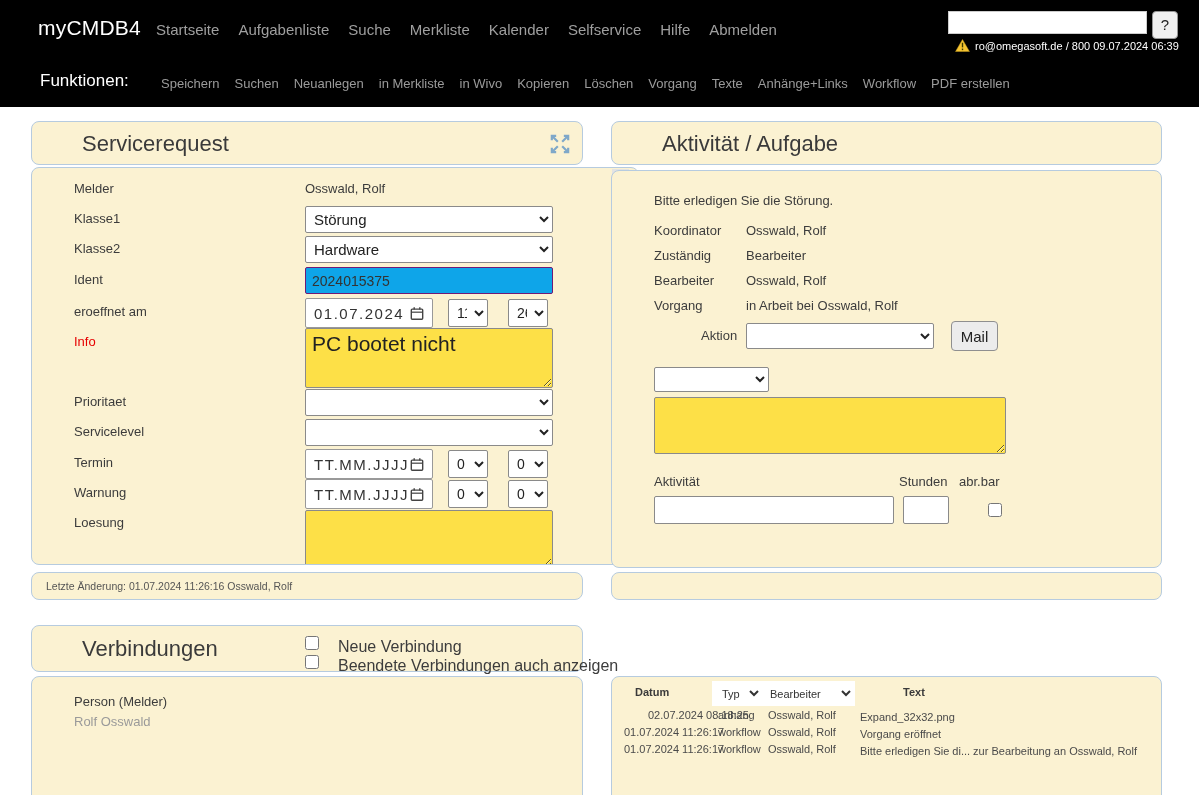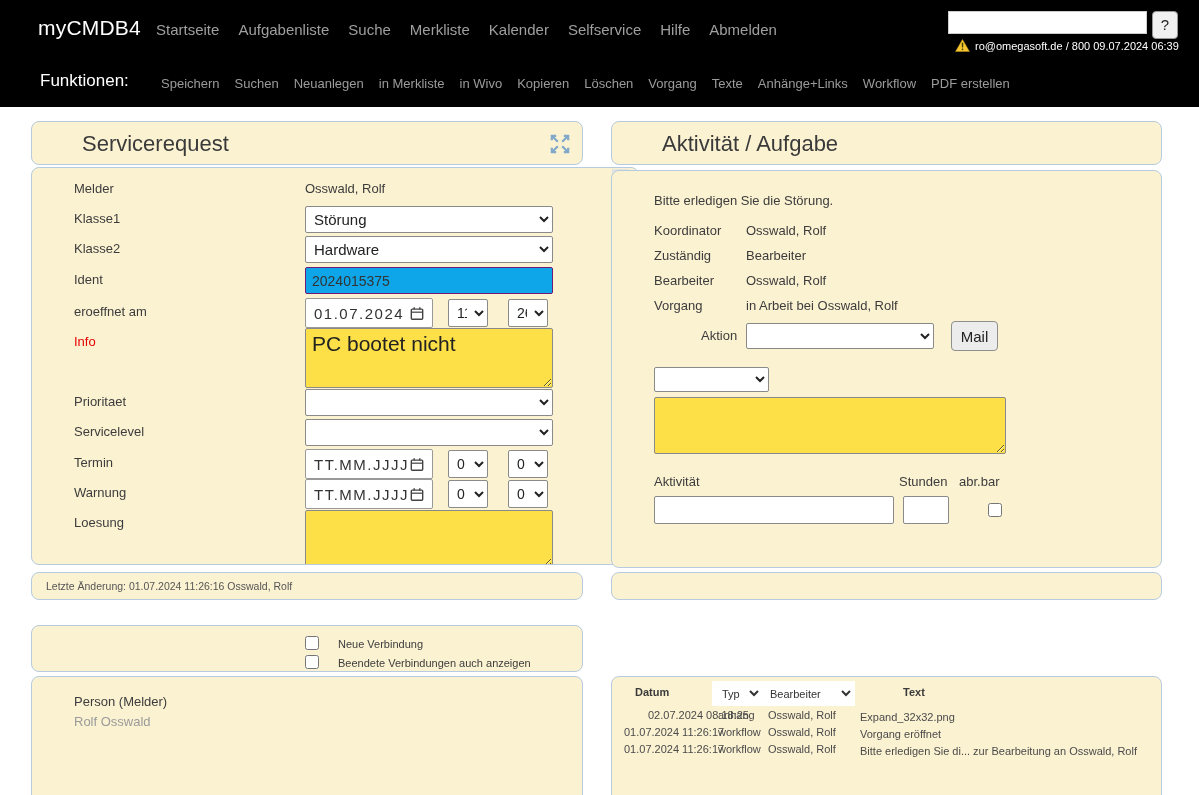--- a/index.html
+++ b/index.html
@@ -114,21 +114,21 @@
     position:absolute;
     background:#ececec; border:1px solid #8f8f8f; border-radius:4px;
     font-size:15px; color:#222; text-align:center;
     font-family:"Liberation Sans", sans-serif;
     cursor:pointer;
   }
   input[type="checkbox"] {
     position:absolute; width:14px; height:14px; margin:0;
     accent-color:#fff;
   }
-  .cb-label { position:absolute; font-size:11px; color:#3c3c3c; white-space:nowrap; }
+  .cb-label { position:absolute; font-size:16px; color:#3c3c3c; white-space:nowrap; }
 
   
   .vscroll {
     position:absolute; right:9px; top:1px; bottom:1px; width:17px;
     background:#dedede;
   }
   .vs-btn {
     position:absolute; left:0; width:17px; height:17px; background:#e3e3e3;
     cursor:pointer;
   }
@@ -353,20 +353,21 @@
     <span class="flabel" style="left:347px; top:303px;">abr.bar</span>
 
     <input class="textinput" style="left: 42px; top: 325px; width: 240px; height: 28px;">
     <input class="textinput" style="left: 291px; top: 325px; width: 46px; height: 28px;">
     <input type="checkbox" style="left: 376px; top: 332px;">
   </div>
 
   <div class="panel" style="left:611px; top:572px; width:551px; height:28px;"></div>
 
   <div class="panel" style="left:31px; top:625px; width:552px; height:47px;">
+    <div class="panel-title small-title">Verbindungen</div>
     <input type="checkbox" style="left: 273px; top: 10px;">
     <span class="cb-label" style="left:306px; top:12px;">Neue Verbindung</span>
     <input type="checkbox" style="left: 273px; top: 29px;">
     <span class="cb-label" style="left:306px; top:31px;">Beendete Verbindungen auch anzeigen</span>
   </div>
 
   <div class="panel" style="left:31px; top:676px; width:552px; height:130px;">
     <span class="fvalue" style="left:42px; top:17px;">Person (Melder)</span>
     <span class="fvalue grey" style="left:42px; top:37px;">Rolf Osswald</span>
   </div>

